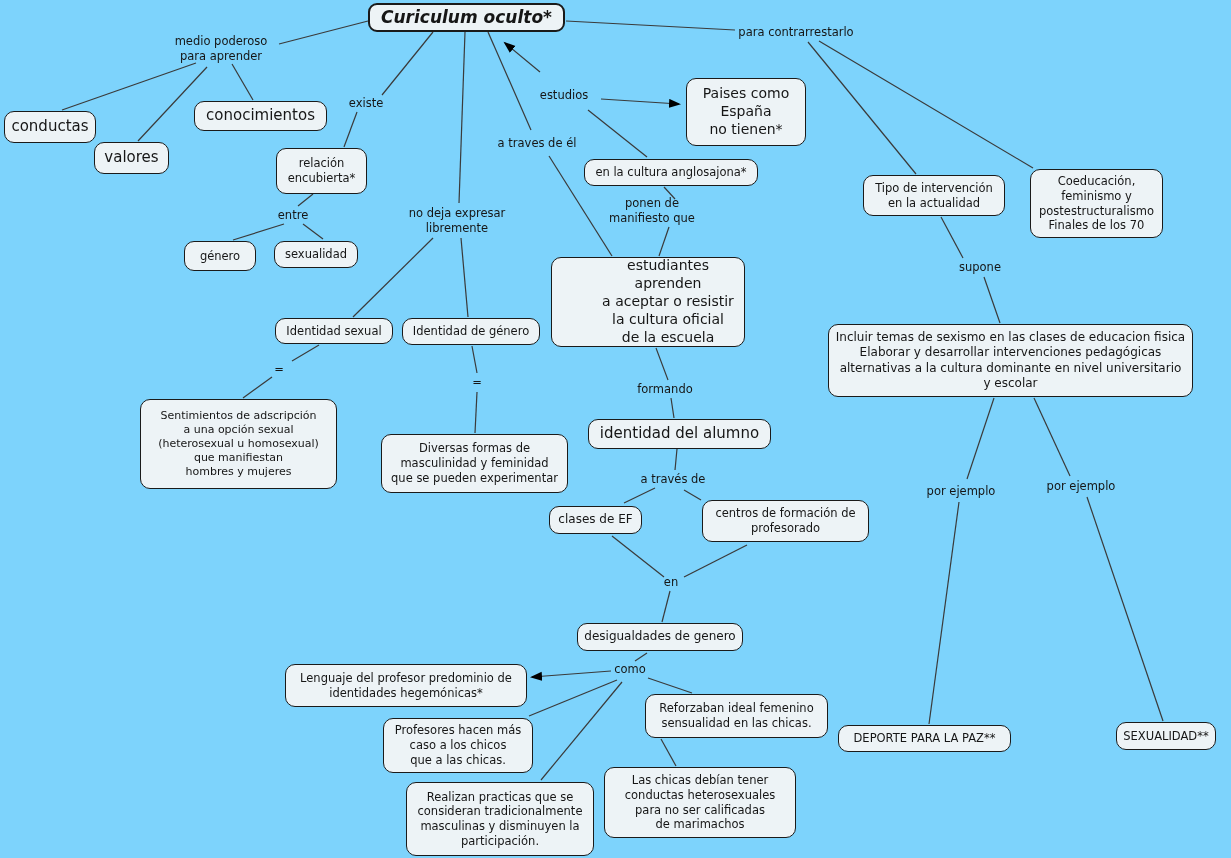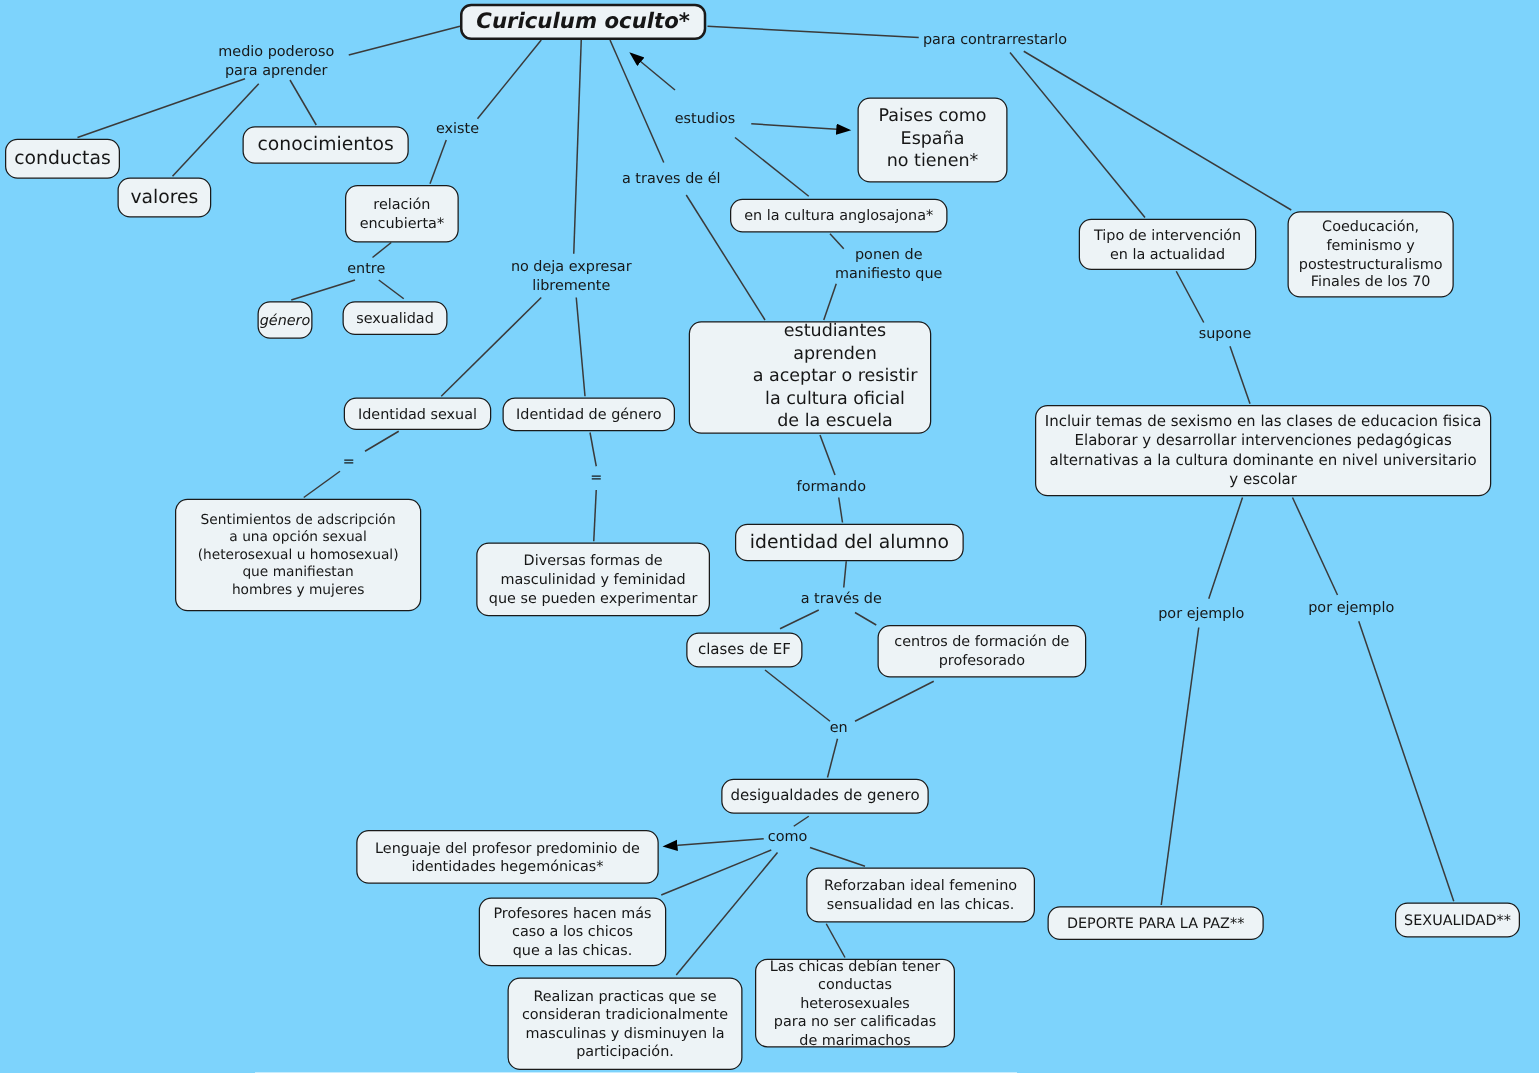--- a/index.html
+++ b/index.html
@@ -111,21 +111,21 @@
       <line x1="1034" y1="398" x2="1070" y2="476" stroke="#3a3a3a" stroke-width="1.2"></line>
       <line x1="1087" y1="497" x2="1163" y2="721" stroke="#3a3a3a" stroke-width="1.2"></line>
     </svg>
   <div id="nodes-layer">
       <div class="node title" style="left: 368px; top: 3px; width: 197px; height: 29px; font-size: 17px;">Curiculum oculto*</div>
       <div class="node" style="left: 4px; top: 111px; width: 92px; height: 32px; font-size: 15px;">conductas</div>
       <div class="node" style="left: 94px; top: 142px; width: 75px; height: 32px; font-size: 15px;">valores</div>
       <div class="node" style="left: 194px; top: 101px; width: 133px; height: 30px; font-size: 15px;">conocimientos</div>
       <div class="node" style="left: 276px; top: 148px; width: 91px; height: 46px; font-size: 11.5px;">relación
 encubierta*</div>
-      <div class="node" style="left: 206px; top: 241px; width: 44px; height: 30px; font-size: 11.5px; font-style: italic;">género</div>
+      <div class="node" style="left: 184px; top: 241px; width: 72px; height: 30px; font-size: 11.5px;">género</div>
       <div class="node" style="left: 274px; top: 241px; width: 84px; height: 27px; font-size: 11.5px;">sexualidad</div>
       <div class="node" style="left: 686px; top: 78px; width: 120px; height: 68px; font-size: 14px;">Paises como
 España
 no tienen*</div>
       <div class="node" style="left: 584px; top: 159px; width: 174px; height: 27px; font-size: 11.5px;">en la cultura anglosajona*</div>
       <div class="node" style="left: 551px; top: 257px; width: 194px; height: 90px; font-size: 14px; padding-left: 44px;">estudiantes aprenden
 a aceptar o resistir
 la cultura oficial
 de la escuela</div>
       <div class="node" style="left: 275px; top: 318px; width: 118px; height: 26px; font-size: 11.5px;">Identidad sexual</div>
@@ -145,21 +145,21 @@
       <div class="node" style="left: 577px; top: 623px; width: 166px; height: 28px; font-size: 12px;">desigualdades de genero</div>
       <div class="node" style="left: 285px; top: 664px; width: 242px; height: 43px; font-size: 11.5px;">Lenguaje del profesor predominio de
 identidades hegemónicas*</div>
       <div class="node" style="left: 383px; top: 718px; width: 150px; height: 55px; font-size: 11.5px;">Profesores hacen más
 caso a los chicos
 que a las chicas.</div>
       <div class="node" style="left: 406px; top: 782px; width: 188px; height: 74px; font-size: 11.5px;">Realizan practicas que se
 consideran tradicionalmente
 masculinas y disminuyen la
 participación.</div>
-      <div class="node" style="left: 604px; top: 767px; width: 160px; height: 71px; font-size: 11.5px;">Las chicas debían tener
+      <div class="node" style="left: 604px; top: 767px; width: 192px; height: 71px; font-size: 11.5px;">Las chicas debían tener
 conductas heterosexuales
 para no ser calificadas
 de marimachos</div>
       <div class="node" style="left: 645px; top: 694px; width: 183px; height: 44px; font-size: 11.5px;">Reforzaban ideal femenino
 sensualidad en las chicas.</div>
       <div class="node" style="left: 863px; top: 175px; width: 142px; height: 41px; font-size: 11.5px;">Tipo de intervención
 en la actualidad</div>
       <div class="node" style="left: 1030px; top: 169px; width: 133px; height: 69px; font-size: 11.5px;">Coeducación,
 feminismo y
 postestructuralismo
@@ -174,21 +174,21 @@
   <div id="labels-layer">
       <div class="label" style="left: 221px; top: 49px;">medio poderoso
 para aprender</div>
       <div class="label" style="left: 366px; top: 103px;">existe</div>
       <div class="label" style="left: 564px; top: 95px;">estudios</div>
       <div class="label" style="left: 537px; top: 143px;">a traves de él</div>
       <div class="label" style="left: 796px; top: 32px;">para contrarrestarlo</div>
       <div class="label" style="left: 293px; top: 215px;">entre</div>
       <div class="label" style="left: 457px; top: 221px;">no deja expresar
 libremente</div>
-      <div class="label" style="left: 711px; top: 211px;">ponen de
+      <div class="label" style="left: 652px; top: 211px;">ponen de
 manifiesto que</div>
       <div class="label" style="left: 279px; top: 369px;">=</div>
       <div class="label" style="left: 477px; top: 382px;">=</div>
       <div class="label" style="left: 665px; top: 389px;">formando</div>
       <div class="label" style="left: 673px; top: 479px;">a través de</div>
       <div class="label" style="left: 671px; top: 582px;">en</div>
       <div class="label" style="left: 630px; top: 669px;">como</div>
       <div class="label" style="left: 980px; top: 267px;">supone</div>
       <div class="label" style="left: 961px; top: 491px;">por ejemplo</div>
       <div class="label" style="left: 1081px; top: 486px;">por ejemplo</div>

